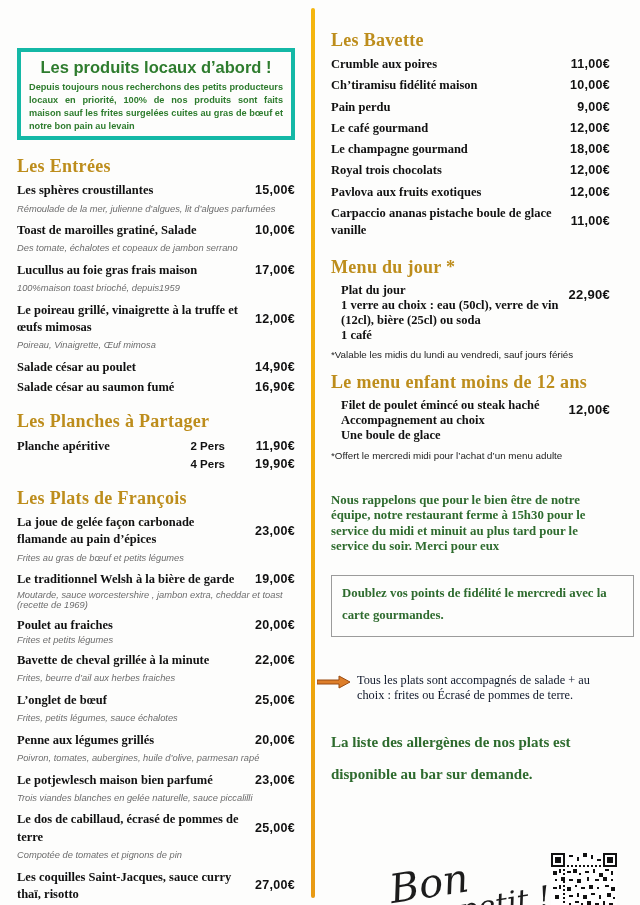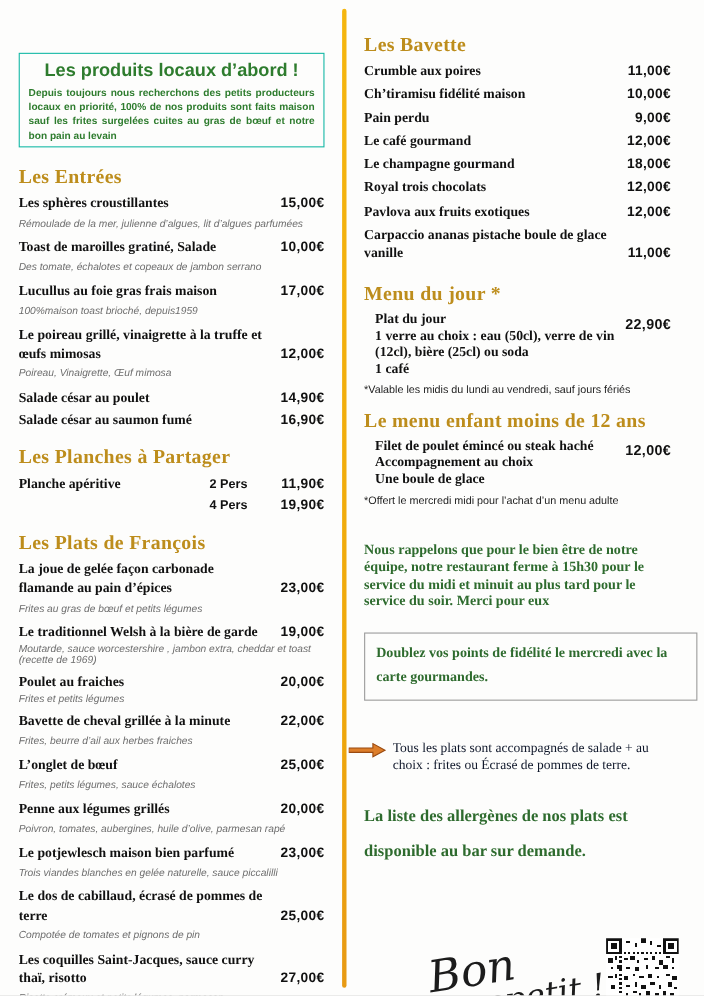--- a/index.html
+++ b/index.html
@@ -3,31 +3,31 @@
 <meta charset="utf-8">
 <style>
   html,body{margin:0;padding:0;background:#ddd;}
   .page{position:relative;width:640px;height:905px;background:#fdfdfc;overflow:hidden;
         font-family:"Liberation Serif",serif;color:#111;}
   .divider{position:absolute;left:311px;top:8px;width:4px;height:890px;
            background:linear-gradient(180deg,#f5b60f 0%,#efa80b 70%,#e89a14 100%);border-radius:3px;}
   .col-left{position:absolute;left:17px;top:48px;width:278px;}
   .col-right{position:absolute;left:331px;top:30px;width:279px;}
 
-  .local-box{border:1px solid #14b8a6;padding:5px 8px 3px;margin-bottom:16px;}
+  .local-box{border:4px solid #14b8a6;padding:5px 8px 3px;margin-bottom:16px;}
   .local-title{font-family:"Liberation Sans",sans-serif;font-weight:bold;font-size:16.5px;
                color:#2e7c2e;text-align:center;margin:1px 0 4px;}
   .local-body{font-family:"Liberation Sans",sans-serif;font-weight:bold;font-size:9.2px;
               color:#2e7c2e;text-align:justify;line-height:1.42;}
 
   .section-title{font-size:18px;font-weight:bold;color:#bd8d1c;margin:14px 0 5px;letter-spacing:.3px;}
   .col-right .section-title{margin-top:0;}
 
   .mi{margin-bottom:3px;}
-  .mi-row{display:flex;align-items:flex-end;line-height:1.38;}
+  .mi-row{display:flex;align-items:center;line-height:1.38;}
   .mi-name{flex:1;font-weight:bold;font-size:12.5px;padding-right:10px;}
   .mi-price{font-family:"Liberation Sans",sans-serif;font-weight:bold;font-size:12.5px;
             letter-spacing:.3px;white-space:nowrap;}
   .mi-desc{font-family:"Liberation Sans",sans-serif;font-style:italic;font-size:9.3px;
            color:#6d6d6d;line-height:1.9;margin:1px 0 4px;}
   .mi-desc.tight{line-height:1.15;margin-bottom:6px;}
 
   .planche-row{display:grid;grid-template-columns:1fr 58px 70px;align-items:baseline;line-height:1.5;}
   .planche-name{font-weight:bold;font-size:12.5px;}
   .planche-label{font-family:"Liberation Sans",sans-serif;font-weight:bold;font-size:11.5px;text-align:right;}

